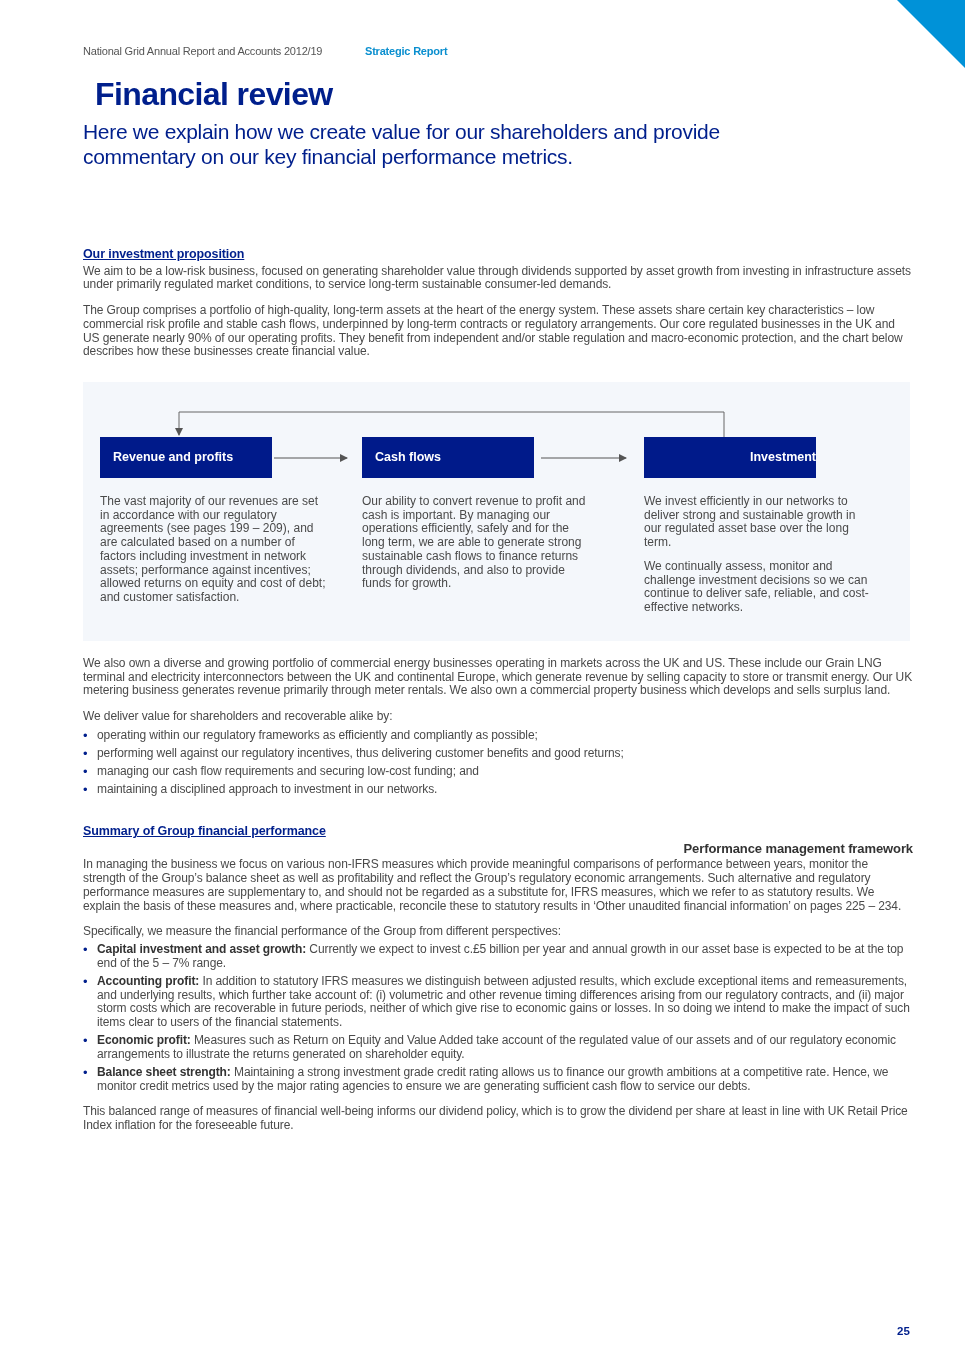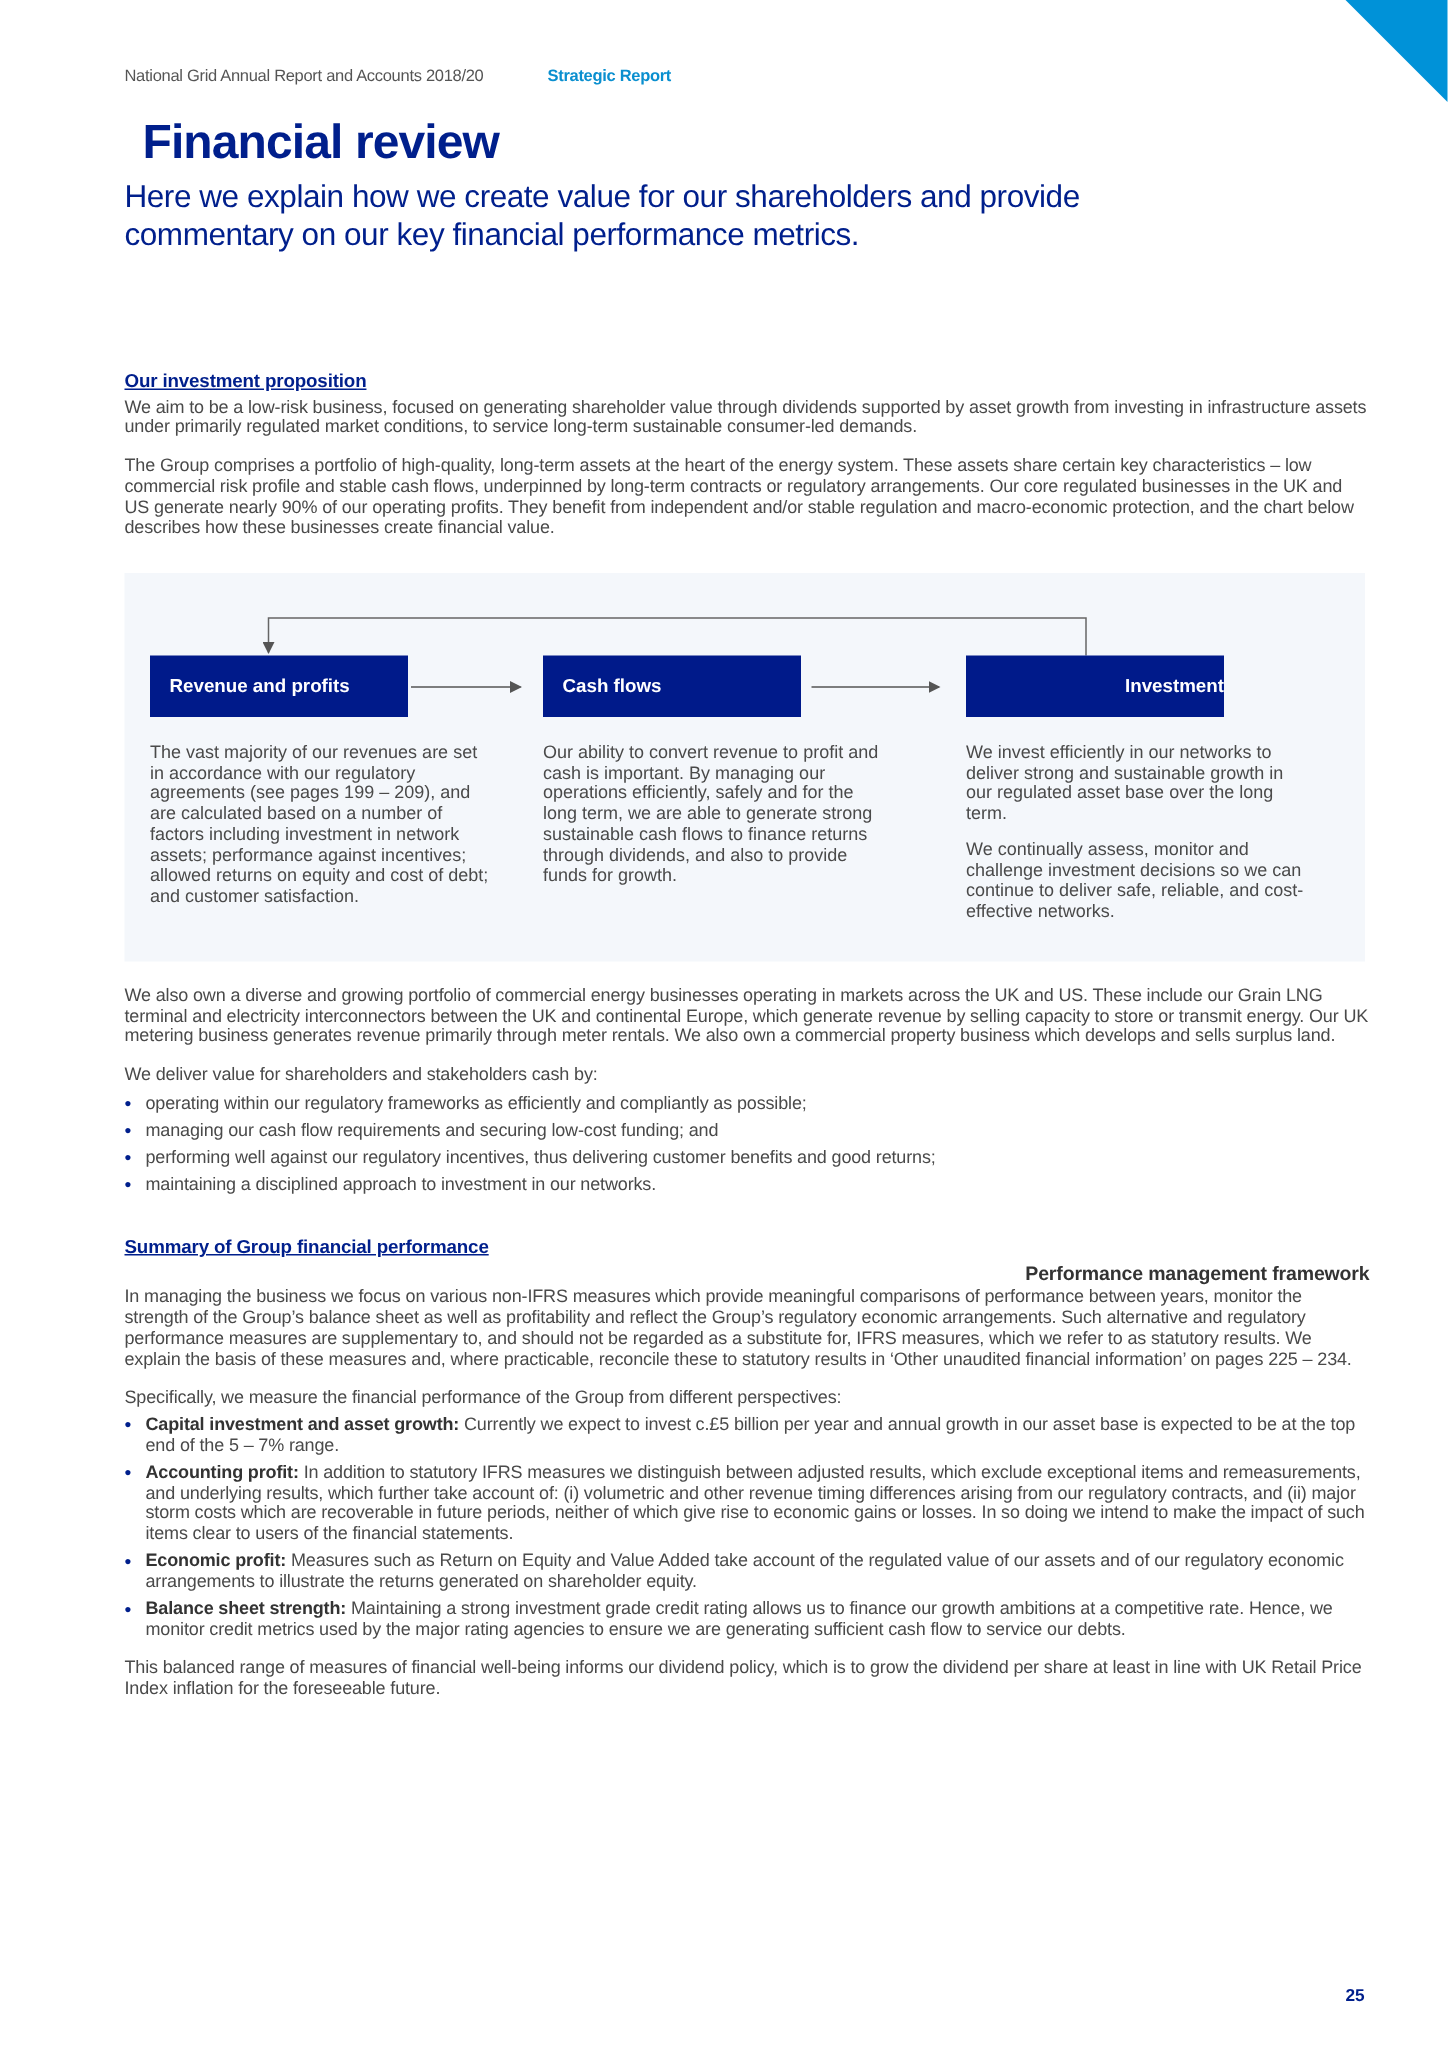--- a/index.html
+++ b/index.html
@@ -29,21 +29,21 @@
   ul.bul li::before { content: "•"; position: absolute; left: 0; top: 0; color: #001f8c; font-size: 13px; }
   ul.bul li b { color: #333; }
   .pagenum { position: absolute; top: 1325px; left: 897px; font-size: 11.5px; font-weight: bold; color: #001f8c; }
 </style>
 </head>
 <body>
 
 <div class="corner"></div>
 
 <div class="header">
-  <span class="pub">National Grid Annual Report and Accounts 2018/20</span>
+  <span class="pub">National Grid Annual Report and Accounts 2012/19</span>
   <span class="sec">Strategic Report</span>
 </div>
 
 <h1>Financial review</h1>
 <p class="intro">Here we explain how we create value for our shareholders and provide commentary on our key financial performance metrics.</p>
 
 <div class="block" style="top:248px;">
   <h3>Our investment proposition</h3>
   <p>We aim to be a low-risk business, focused on generating shareholder value through dividends supported by asset growth from investing in infrastructure assets under primarily regulated market conditions, to service long-term sustainable consumer-led demands.</p>
   <p>The Group comprises a portfolio of high-quality, long-term assets at the heart of the energy system. These assets share certain key characteristics – low commercial risk profile and stable cash flows, underpinned by long-term contracts or regulatory arrangements. Our core regulated businesses in the UK and US generate nearly 90% of our operating profits. They benefit from independent and/or stable regulation and macro-economic protection, and the chart below describes how these businesses create financial value.</p>
@@ -78,25 +78,25 @@
     <p>Our ability to convert revenue to profit and cash is important. By managing our operations efficiently, safely and for the long term, we are able to generate strong sustainable cash flows to finance returns through dividends, and also to provide funds for growth.</p>
   </div>
   <div class="dtext" style="left:561px;width:225px;">
     <p>We invest efficiently in our networks to deliver strong and sustainable growth in our regulated asset base over the long term.</p>
     <p>We continually assess, monitor and challenge investment decisions so we can continue to deliver safe, reliable, and cost-effective networks.</p>
   </div>
 </div>
 
 <div class="block" style="top:657px;">
   <p>We also own a diverse and growing portfolio of commercial energy businesses operating in markets across the UK and US. These include our Grain LNG terminal and electricity interconnectors between the UK and continental Europe, which generate revenue by selling capacity to store or transmit energy. Our UK metering business generates revenue primarily through meter rentals. We also own a commercial property business which develops and sells surplus land.</p>
-  <p style="margin-bottom:5px;">We deliver value for shareholders and stakeholders cash by:</p>
+  <p style="margin-bottom:5px;">We deliver value for shareholders and recoverable alike by:</p>
   <ul class="bul">
     <li>operating within our regulatory frameworks as efficiently and compliantly as possible;</li>
+    <li>performing well against our regulatory incentives, thus delivering customer benefits and good returns;</li>
     <li>managing our cash flow requirements and securing low-cost funding; and</li>
-    <li>performing well against our regulatory incentives, thus delivering customer benefits and good returns;</li>
     <li>maintaining a disciplined approach to investment in our networks.</li>
   </ul>
 </div>
 
 <div class="block" style="top:825px;">
   <h3>Summary of Group financial performance</h3>
   <h4>Performance management framework</h4>
   <p>In managing the business we focus on various non-IFRS measures which provide meaningful comparisons of performance between years, monitor the strength of the Group’s balance sheet as well as profitability and reflect the Group’s regulatory economic arrangements. Such alternative and regulatory performance measures are supplementary to, and should not be regarded as a substitute for, IFRS measures, which we refer to as statutory results. We explain the basis of these measures and, where practicable, reconcile these to statutory results in ‘Other unaudited financial information’ on pages 225 – 234.</p>
   <p style="margin-bottom:4px;">Specifically, we measure the financial performance of the Group from different perspectives:</p>
   <ul class="bul">

